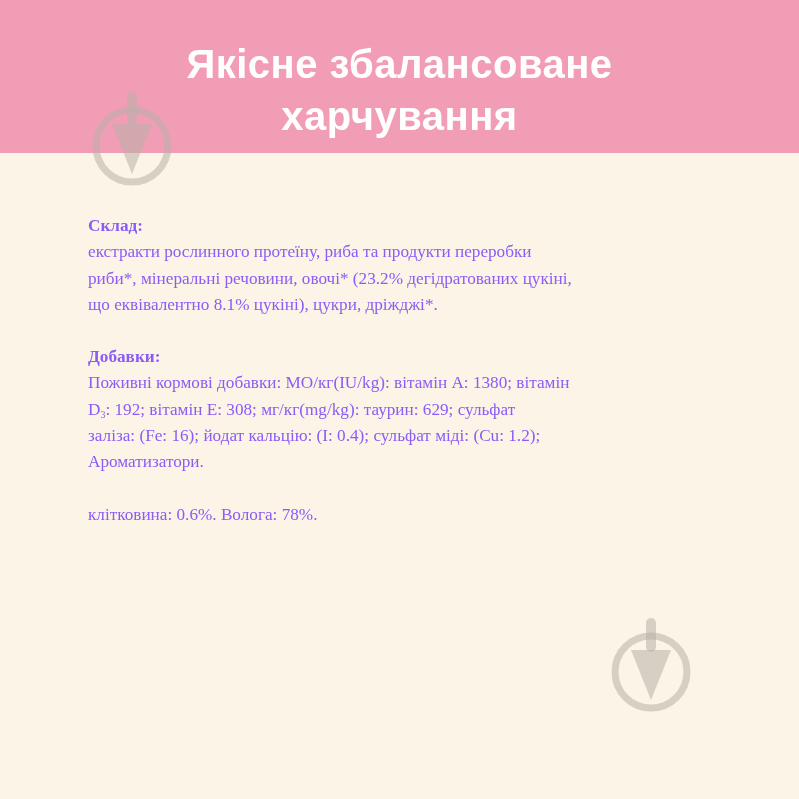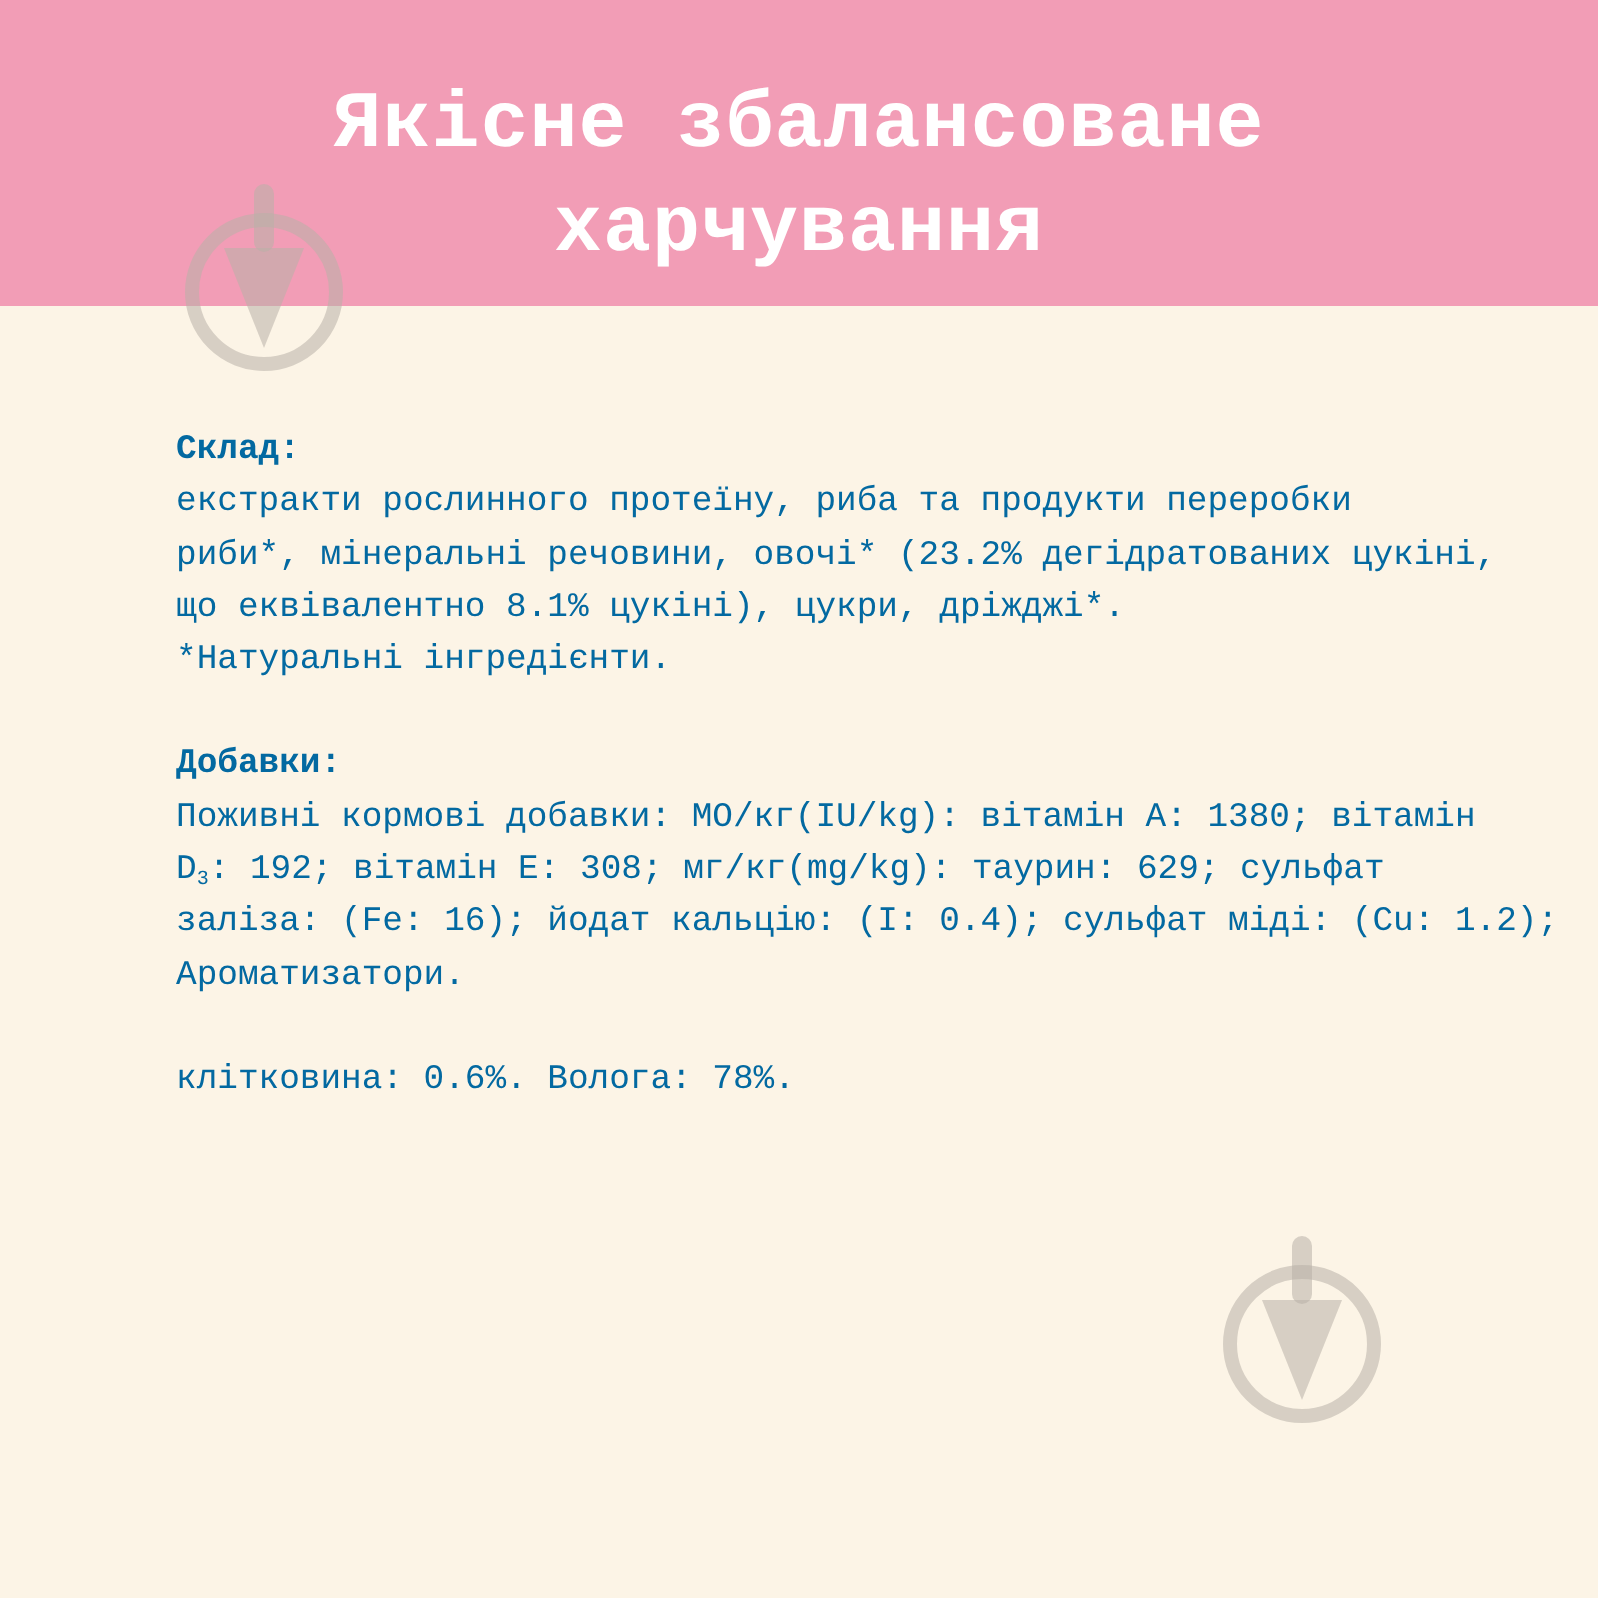--- a/index.html
+++ b/index.html
@@ -20,35 +20,35 @@
       width: 799px;
       height: 153px;
       background: #F29DB6;
     }
     .title {
       position: absolute;
       left: 0;
       width: 799px;
       text-align: center;
       color: #FFFFFF;
-      font-family: Liberation Mono, monospace;
+      font-family: Liberation Sans, sans-serif;
       font-weight: bold;
       font-size: 40px;
       line-height: 52px;
       top: 38px;
       letter-spacing: 0.5px;
     }
     .title span { display: block; }
     .content {
       position: absolute;
       left: 88px;
       top: 213px;
       width: 640px;
-      color: #0369a1;
-      font-family: Liberation Mono, monospace;
+      color: #8b5cf6;
+      font-family: Liberation Serif, serif;
       font-size: 17.2px;
       line-height: 26.3px;
     }
     .section { margin: 0 0 26px 0; }
     .section-title {
       font-weight: bold;
       display: block;
     }
     .line { display: block; white-space: nowrap; }
     sub { font-size: 10px; vertical-align: -3px; line-height: 0; }
@@ -77,21 +77,20 @@
     <polygon points="20,36 60,36 40,86" fill="#B8B0A8" fill-opacity="0.55"></polygon>
   </svg>
 </div>
 
 <div class="content">
   <div class="section">
     <span class="section-title">Склад:</span>
     <span class="line">екстракти рослинного протеїну, риба та продукти переробки</span>
     <span class="line">риби*, мінеральні речовини, овочі* (23.2% дегідратованих цукіні,</span>
     <span class="line">що еквівалентно 8.1% цукіні), цукри, дріжджі*.</span>
-    <span class="line">*Натуральні інгредієнти.</span>
   </div>
 
   <div class="section">
     <span class="section-title">Добавки:</span>
     <span class="line">Поживні кормові добавки: МО/кг(IU/kg): вітамін A: 1380; вітамін</span>
     <span class="line"><span>D</span><sub>3</sub><span>: 192; вітамін E: 308;  мг/кг(mg/kg): таурин: 629; сульфат</span></span>
     <span class="line">заліза: (Fe: 16); йодат кальцію: (I: 0.4); сульфат міді: (Cu: 1.2);</span>
     <span class="line">Ароматизатори.</span>
   </div>
 

